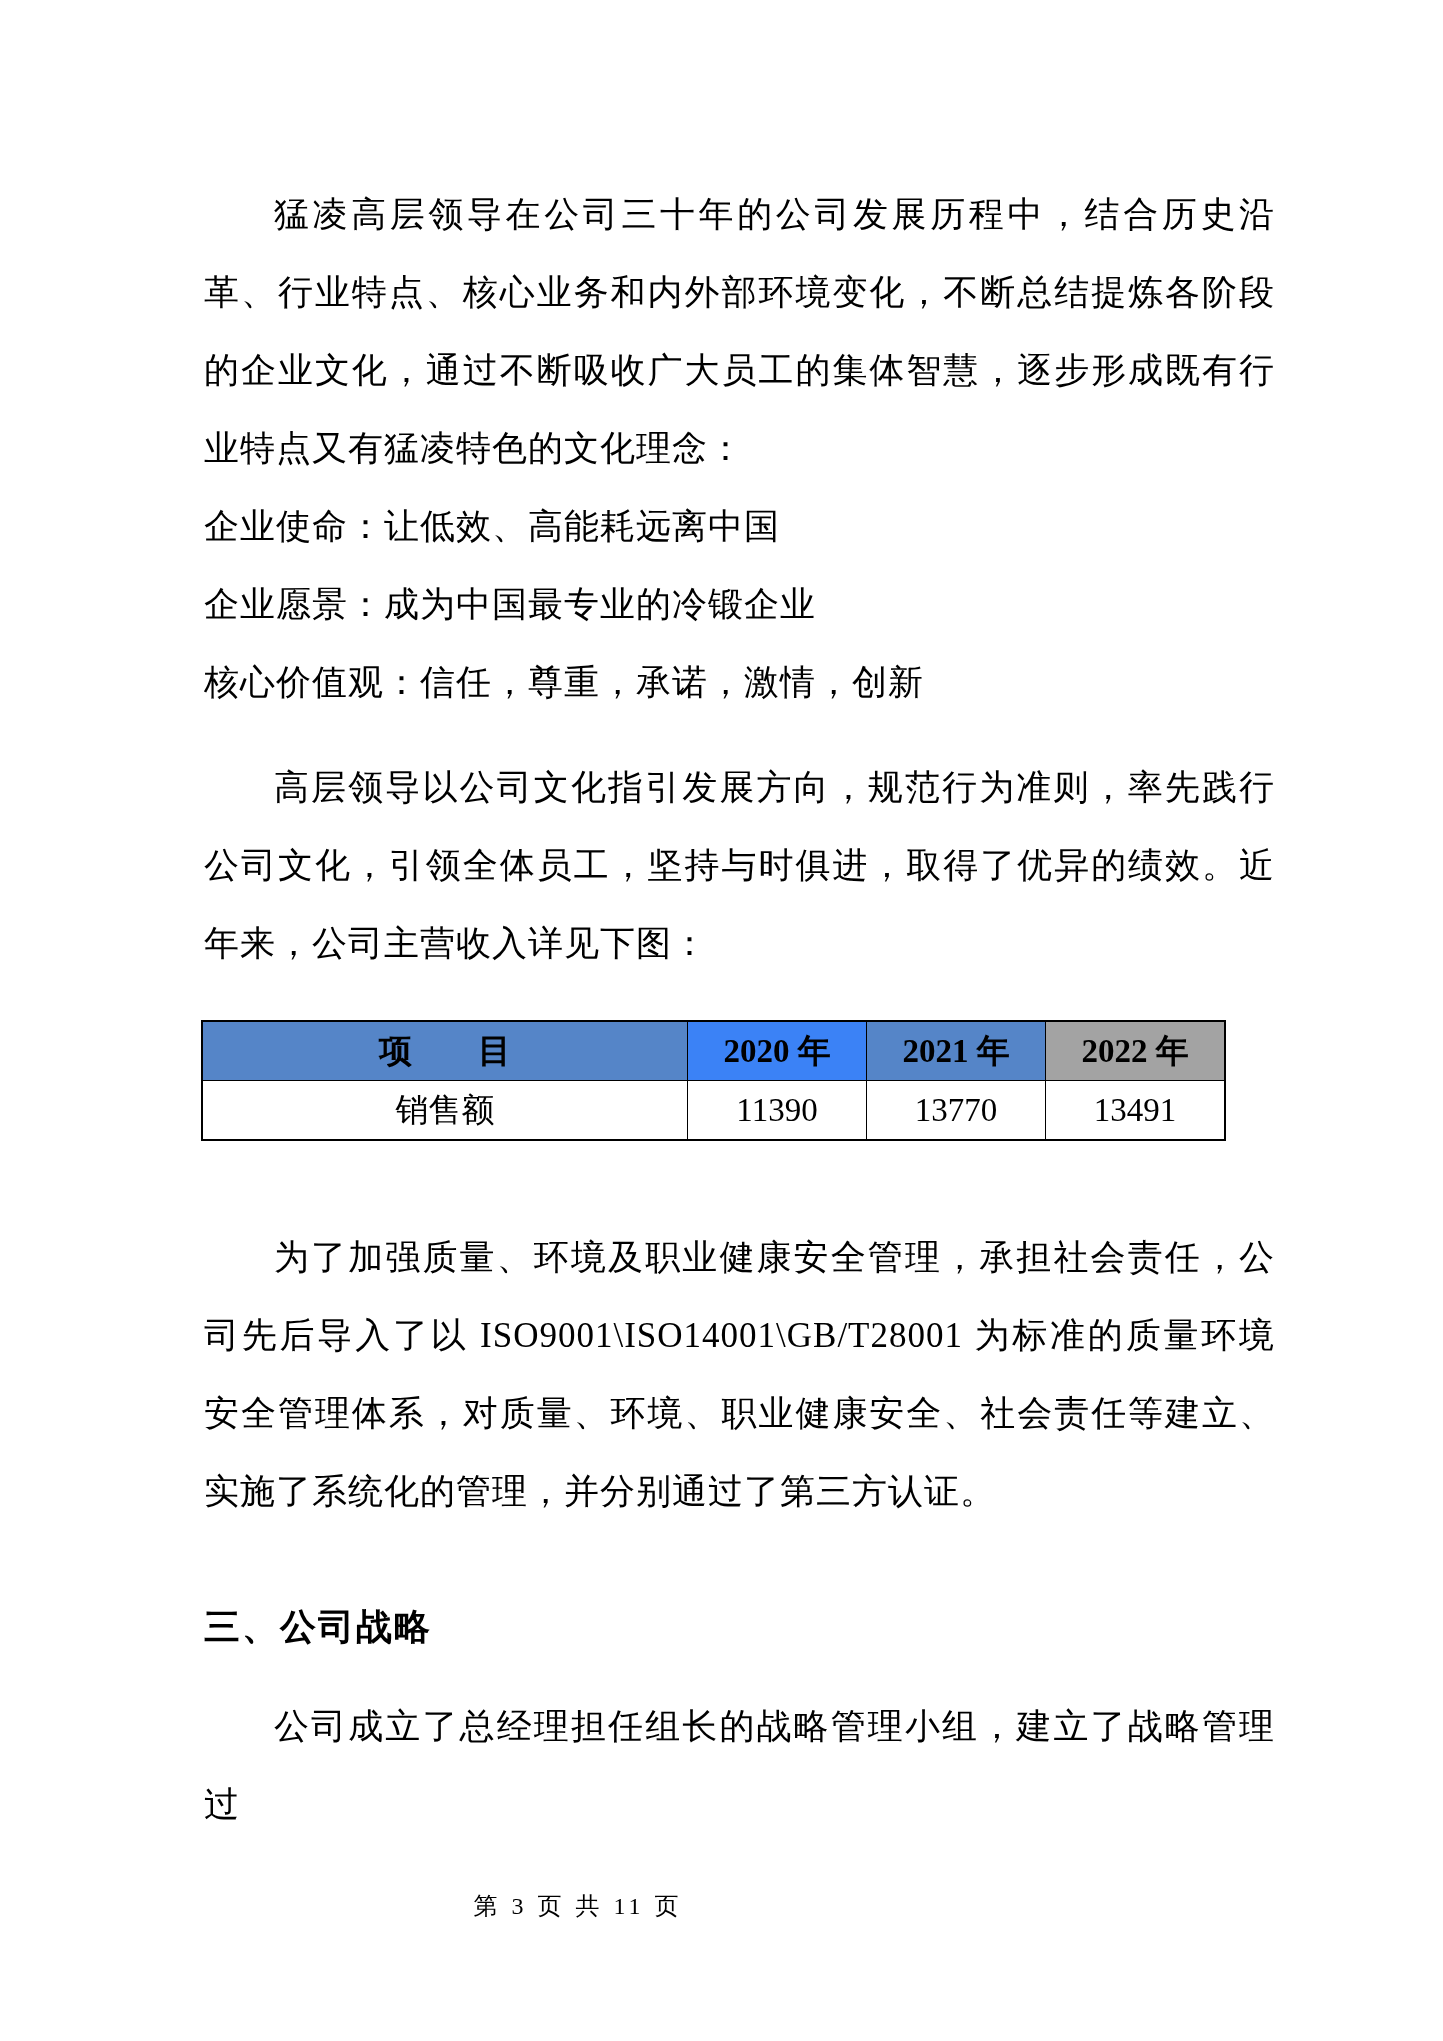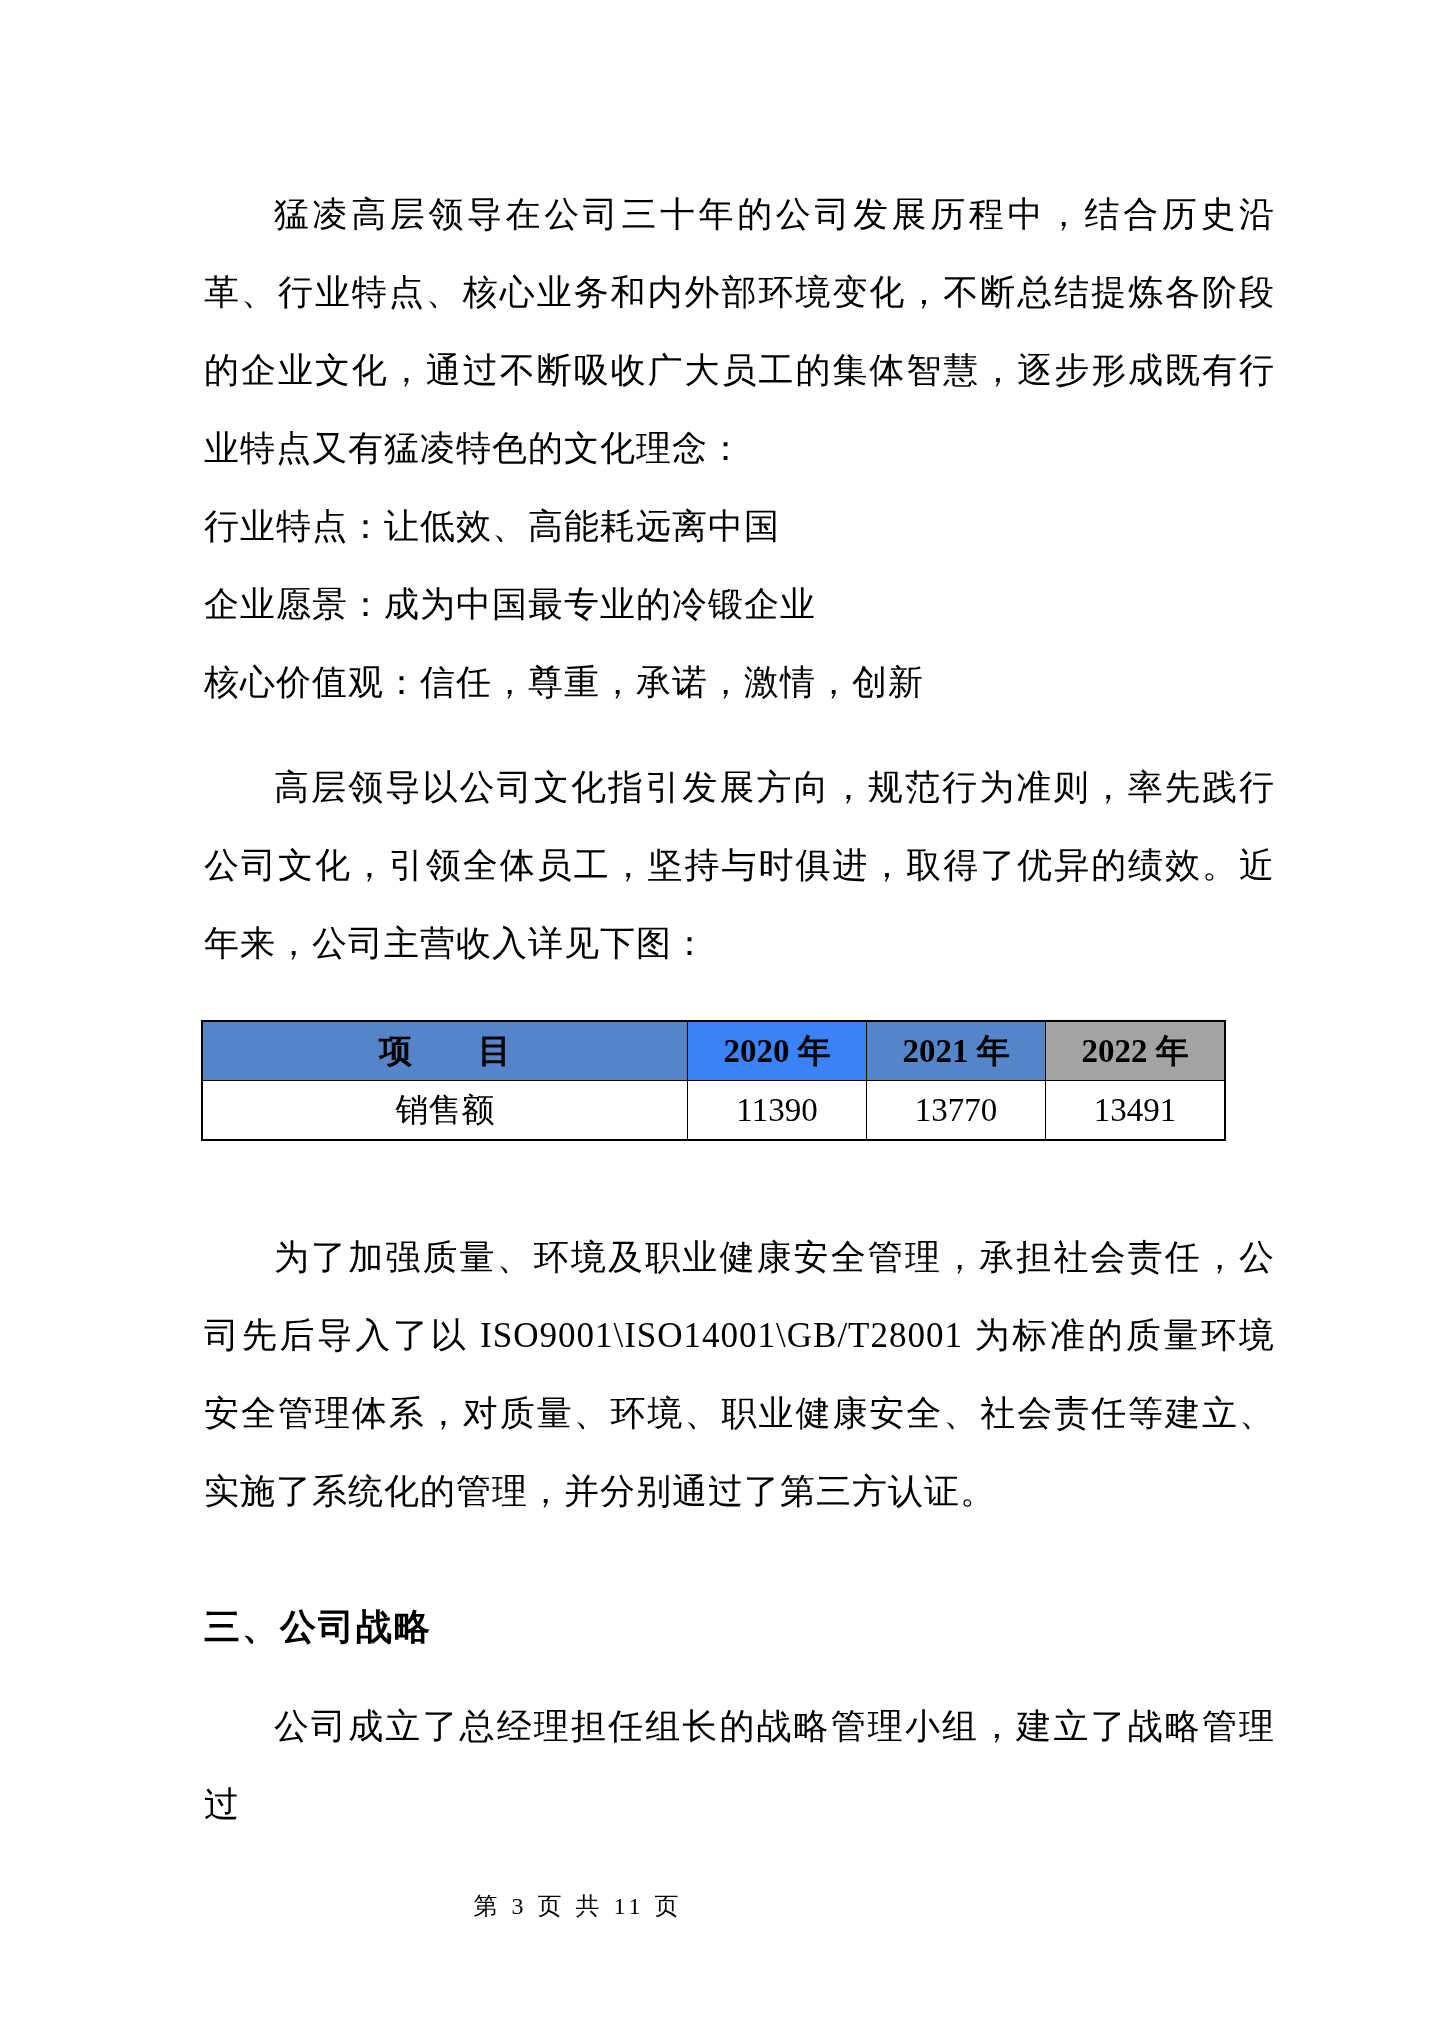--- a/index.html
+++ b/index.html
@@ -87,21 +87,21 @@
     letter-spacing: 4px;
   }
 </style>
 </head>
 <body>
 
 <div class="content">
 
   <p class="para indent">猛凌高层领导在公司三十年的公司发展历程中，结合历史沿革、行业特点、核心业务和内外部环境变化，不断总结提炼各阶段的企业文化，通过不断吸收广大员工的集体智慧，逐步形成既有行业特点又有猛凌特色的文化理念：</p>
 
-  <p class="plain-line">行业特点：让低效、高能耗远离中国</p>
+  <p class="plain-line">企业使命：让低效、高能耗远离中国</p>
   <p class="plain-line">企业愿景：成为中国最专业的冷锻企业</p>
   <p class="plain-line">核心价值观：信任，尊重，承诺，激情，创新</p>
 
   <p class="para indent para-2">高层领导以公司文化指引发展方向，规范行为准则，率先践行公司文化，引领全体员工，坚持与时俱进，取得了优异的绩效。近年来，公司主营收入详见下图：</p>
 
 
   <table class="sales">
     <thead>
       <tr>
         <th class="col-item header-cell" style="background: rgb(85, 133, 200); margin-top: 17px;">项　　目</th>

